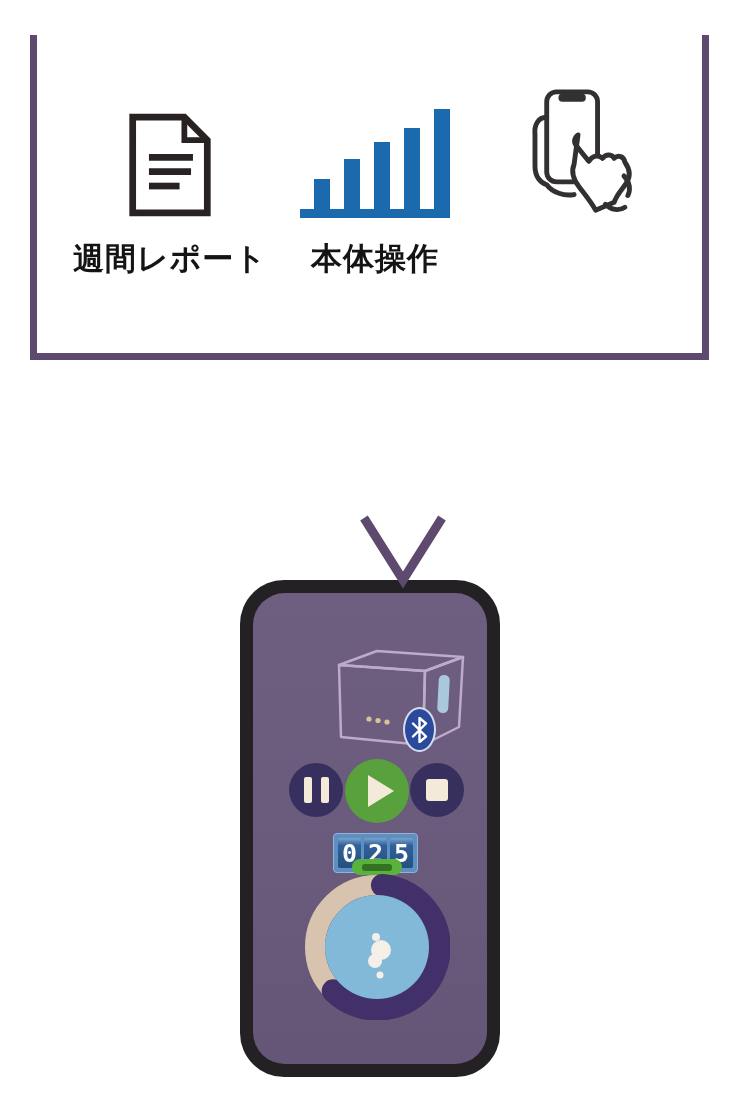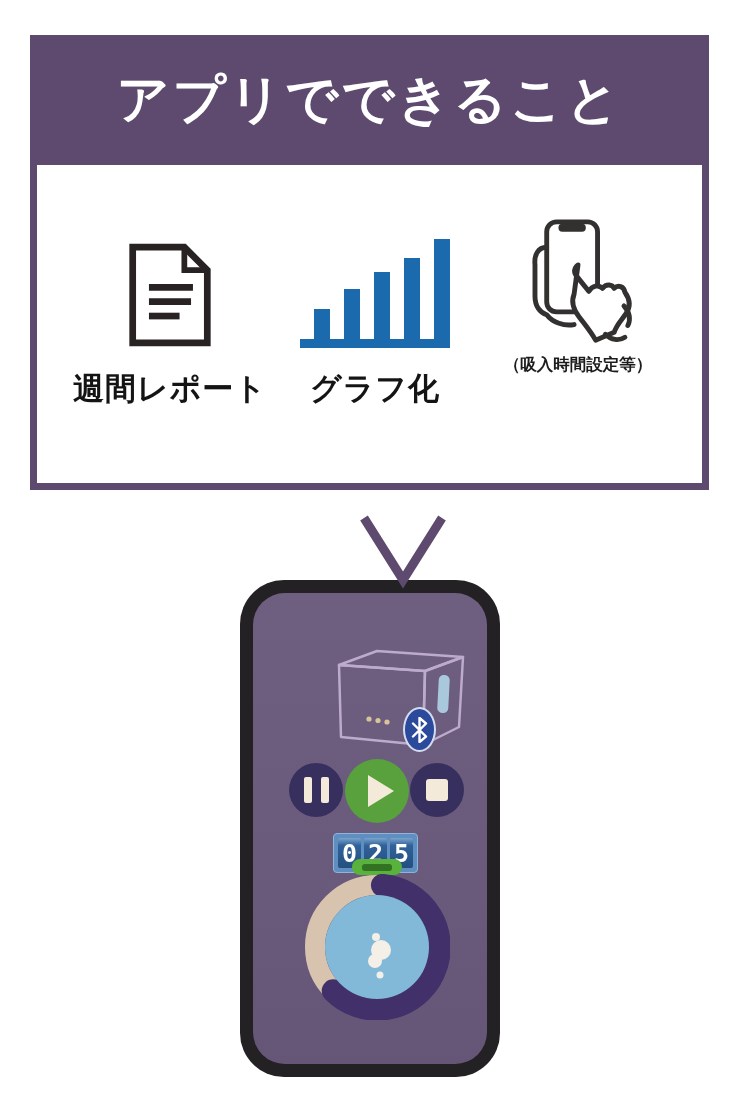--- a/index.html
+++ b/index.html
@@ -50,23 +50,20 @@
                border-radius:9px;display:flex;align-items:center;justify-content:center;}
   .timer-badge-inner{width:30px;height:7px;background:rgba(22,62,12,0.55);border-radius:3px;}
   .dial{position:absolute;left:51px;top:281px;}
 </style>
 </head>
 <body>
 
 <div class="page">
 
   <div class="bubble">
-    <div class="bubble-header">
-      <div class="bubble-title">アプリでできること</div>
-    </div>
     <div class="bubble-body">
 
       <div class="feature f1">
         <div class="icon-box">
           <svg width="88" height="106" viewBox="0 0 92 108">
             <path d="M7,4 H61 L85,28 V104 H7 Z" fill="#ffffff" stroke="#282222" stroke-width="7" stroke-linejoin="miter"></path>
             <path d="M61,4 V28 H85" fill="none" stroke="#282222" stroke-width="6"></path>
             <path d="M24,46 H70" stroke="#282222" stroke-width="7"></path>
             <path d="M24,61 H68" stroke="#282222" stroke-width="7"></path>
             <path d="M24,76 H56" stroke="#282222" stroke-width="7"></path>
@@ -81,35 +78,34 @@
             <g fill="#1b6aad">
                 <rect x="14" width="16" y="73" height="30"></rect>
                 <rect x="44" width="16" y="53" height="50"></rect>
                 <rect x="74" width="16" y="36" height="67"></rect>
                 <rect x="104" width="16" y="22" height="81"></rect>
                 <rect x="134" width="16" y="3" height="100"></rect>
               </g>
             <rect x="0" y="103" width="150" height="9" fill="#1b6aad"></rect>
           </svg>
         </div>
-        <div class="feature-label">グラフ化</div>
+        <div class="feature-label">本体操作</div>
       </div>
 
       <div class="feature f3">
         <div class="icon-box">
           <svg width="118" height="132" viewBox="0 0 120 135">
             <rect x="28" y="6" width="52" height="92" rx="10" fill="#ffffff" stroke="#333030" stroke-width="5"></rect>
             <rect x="40" y="8" width="28" height="8" rx="4" fill="#333030"></rect>
             <path d="M28,32 C19,32 15,40 16,50 L16,82 C16,92 21,99 28,101 C34,109 46,113 56,111" fill="none" stroke="#333030" stroke-width="5" stroke-linecap="round"></path>
             <path d="M60,50 C56,53 55,58 59,62 L71,77 C75,71 81,70 85,74 C89,69 95,70 97,74 C101,70 107,72 108,78 C113,85 114,93 109,100 C104,107 99,112 97,119 L78,127 C73,118 67,111 61,103 C55,95 53,87 56,80 Z" fill="#ffffff" stroke="#333030" stroke-width="5" stroke-linejoin="round"></path>
             <path d="M88,121 C94,127 102,128 108,124" fill="none" stroke="#333030" stroke-width="5" stroke-linecap="round"></path>
             <path d="M107,92 C113,98 114,106 111,112" fill="none" stroke="#333030" stroke-width="5" stroke-linecap="round"></path>
           </svg>
         </div>
-        <div class="feature-sublabel">（吸入時間設定等）</div>
       </div>
 
     </div>
 
     <svg class="tail" width="86" height="76">
       <path d="M4,3 L43,65 L82,3" fill="#ffffff" stroke="#5d4a6e" stroke-width="9"></path>
     </svg>
   </div>
 
   <div class="phone">

